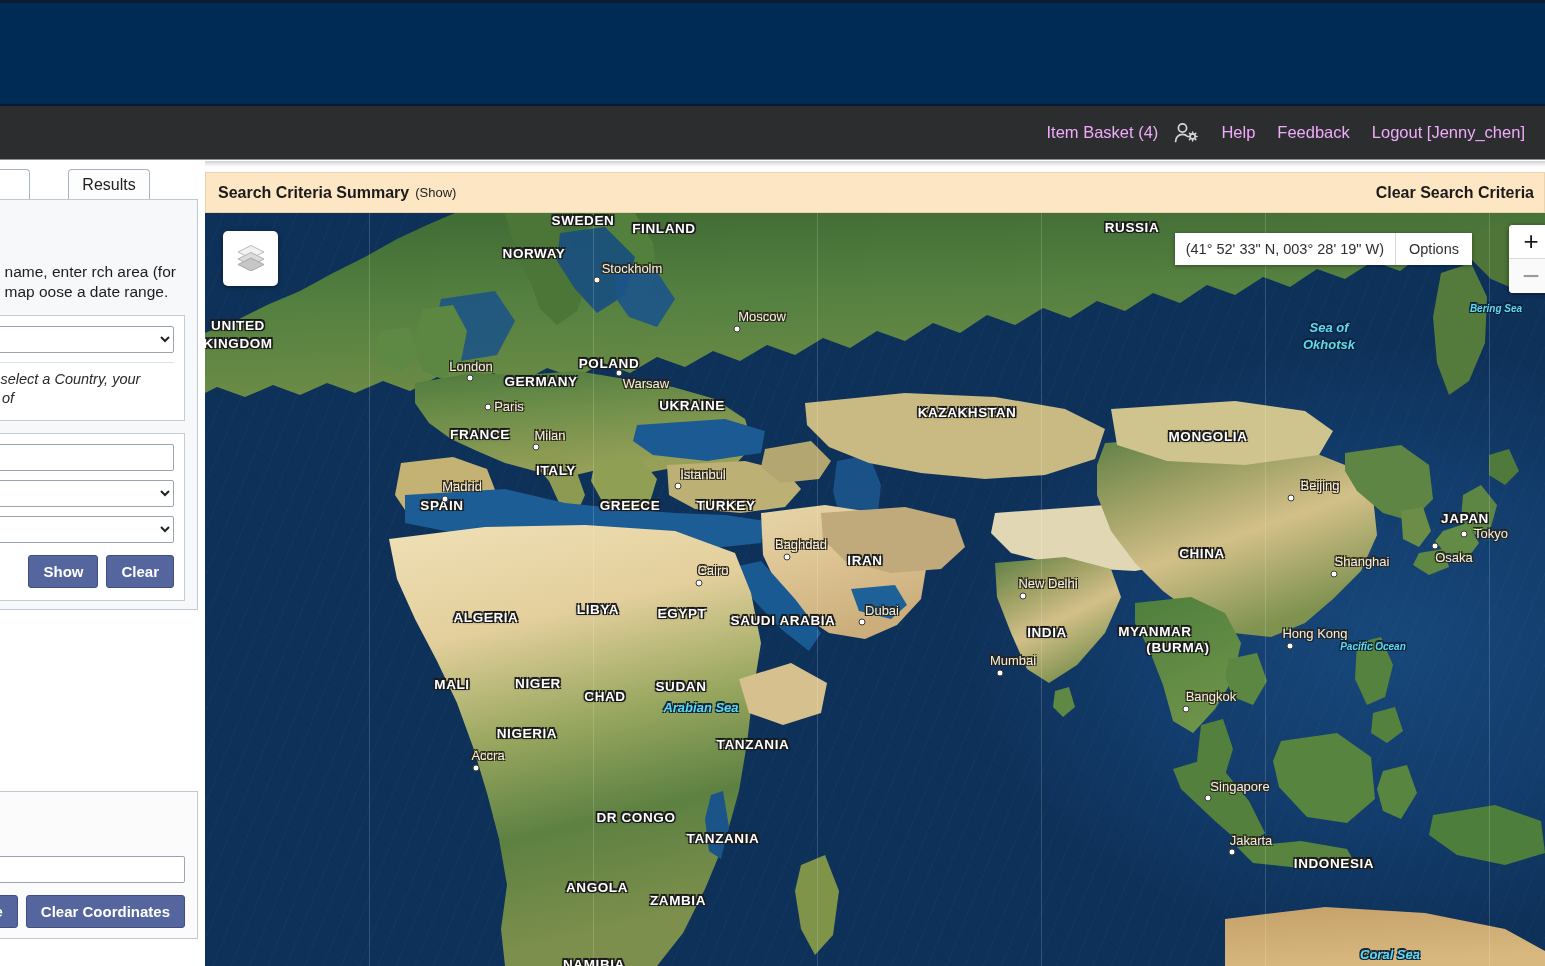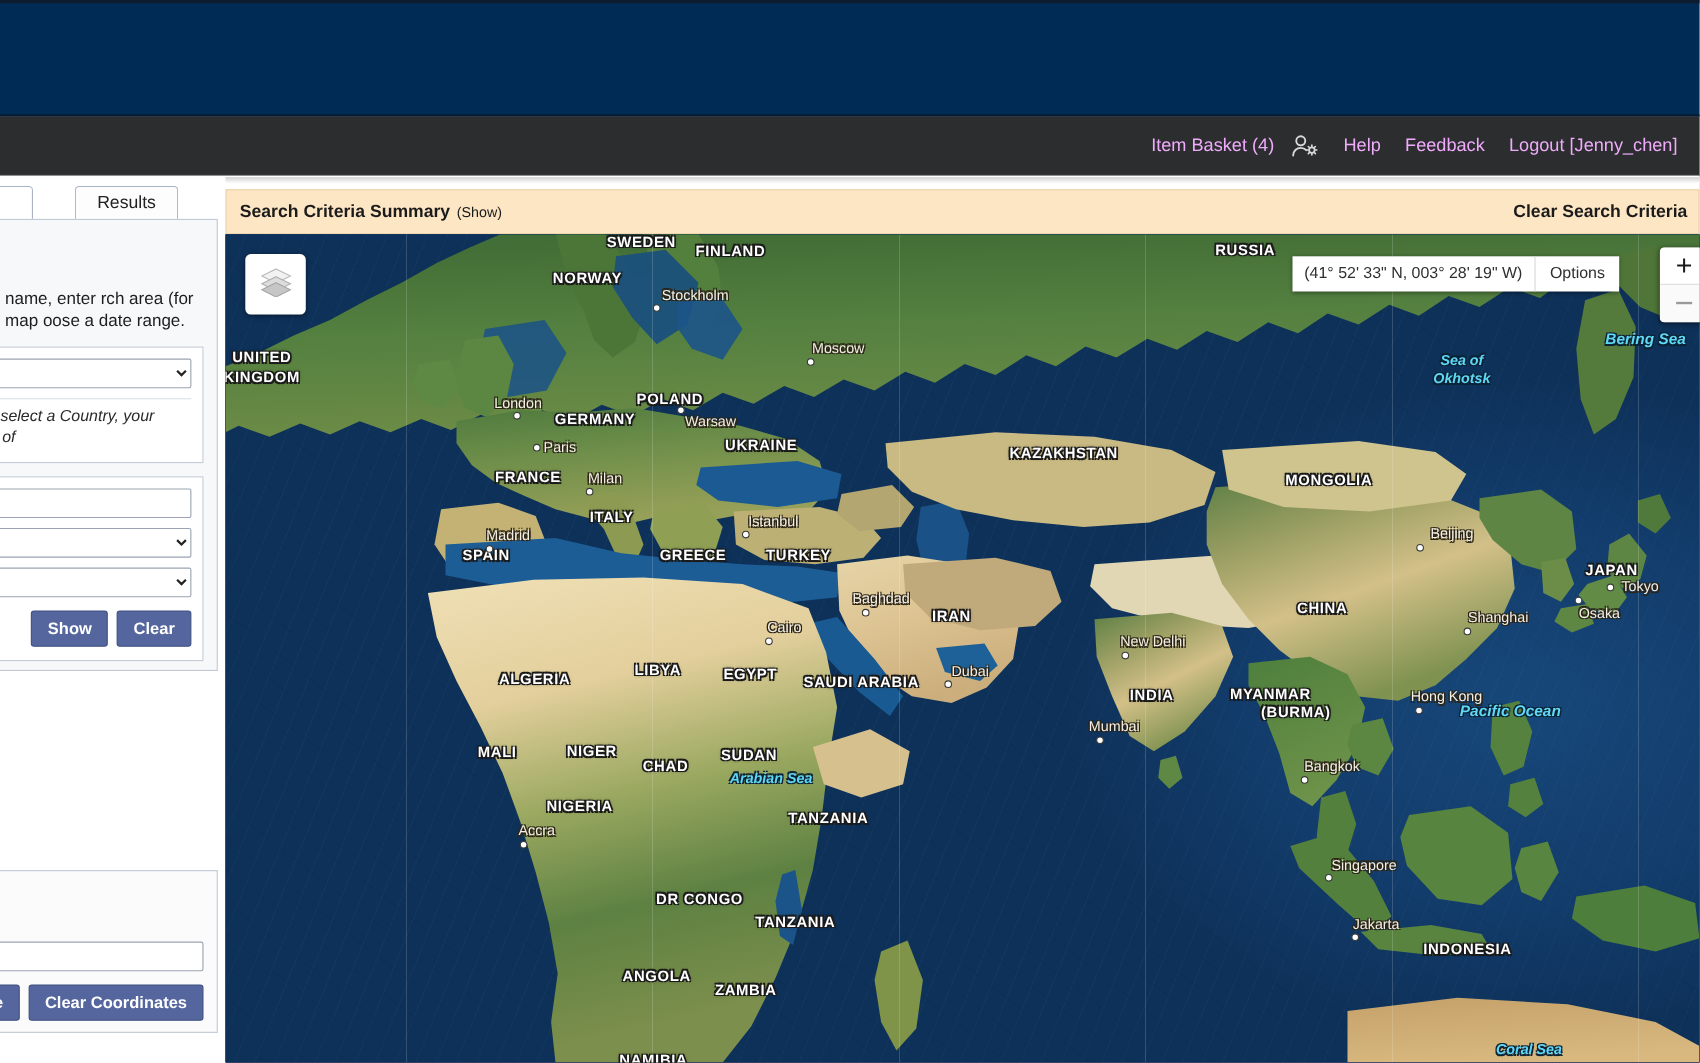--- a/index.html
+++ b/index.html
@@ -79,21 +79,21 @@
     border-bottom: none;
     border-radius: 4px 4px 0 0;
     background: #fdfdfd;
     color: #222;
     font-size: 16px;
     display: flex; align-items: center; justify-content: center;
     padding: 0 16px;
     cursor: pointer;
   }
   #tab-criteria { left: -10px; width: 120px; background:#ffffff; }
-  #tab-results  { left: 148px; width: 94px; }
+  #tab-results  { left: 148px; width: 82px; }
 
   
   #criteria-panel {
     position: absolute; left: 0; top: 38px;
     width: 278px;
     border: 1px solid #bfc8d4;
     background: #f7f8f9;
     padding: 10px 12px 8px 12px;
   }
   #criteria-intro {
@@ -191,21 +191,21 @@
     margin-left: auto;
     font-size: 16px; font-weight: bold; color: #1b1b1b;
     cursor: pointer;
   }
 
   
   #map-canvas {
     position: absolute; left: 0; top: 52px;
     width: 1340px; height: 753px;
     overflow: hidden;
-    background: #b91c1c;
+    background: #1d4ed8;
     text-align: center;
   }
   
   #ocean-base {
     position: absolute; inset: 0;
     background:
       radial-gradient(ellipse 420px 300px at 1180px 430px, #17477a 0%, #123c6b 60%, #0e3159 100%),
       radial-gradient(ellipse 300px 230px at 560px 540px, #1b5080 0%, #15426e 70%, #0f3460 100%),
       radial-gradient(ellipse 360px 240px at 840px 700px, #1a4d7e 0%, #134170 70%, #0e3460 100%),
       radial-gradient(ellipse 200px 150px at 300px 320px, #2a6491 0%, #1d4f7c 70%, #17446f 100%),
@@ -254,21 +254,21 @@
   .lbl-city {
     color: #f3efe6;
     font-size: 13px;
     font-weight: normal;
     text-shadow:
       -1.2px -1.2px 0 #2b2416, 1.2px -1.2px 0 #2b2416,
       -1.2px  1.2px 0 #2b2416, 1.2px  1.2px 0 #2b2416;
   }
   .lbl-water {
     color: #5fd8f5;
-    font-size: 14px;
+    font-size: 10px;
     font-style: italic;
     font-weight: bold;
     text-shadow:
       -1.2px -1.2px 0 #0c2235, 1.2px -1.2px 0 #0c2235,
       -1.2px  1.2px 0 #0c2235, 1.2px  1.2px 0 #0c2235;
   }
   .lbl-water.small { font-size: 13px; }
   .city-dot {
     position: absolute;
     width: 7px; height: 7px;

